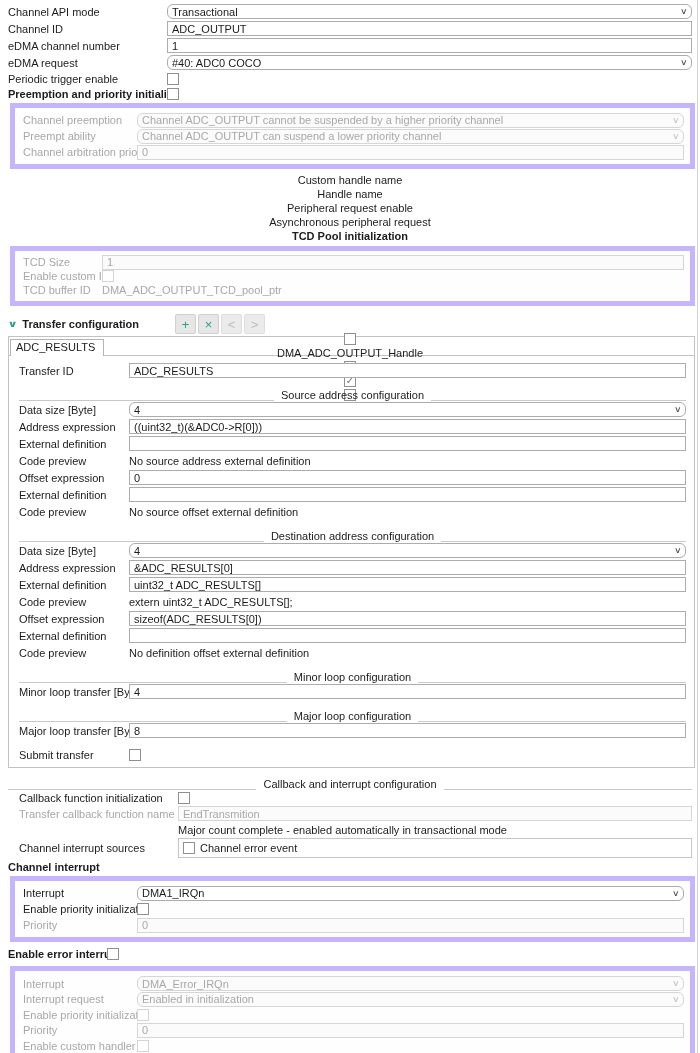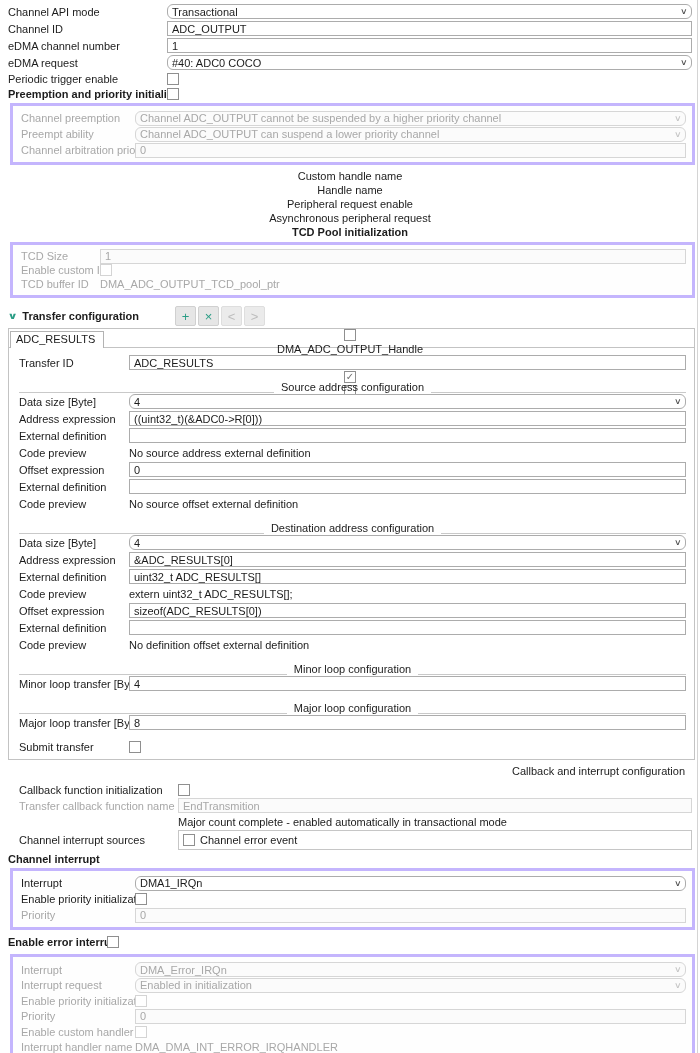--- a/index.html
+++ b/index.html
@@ -36,21 +36,21 @@
   
   .sep{display:flex;align-items:flex-end;height:22px;}
   .sep .line{flex:1;height:1px;background:#c9c9c9;}
   .sep .sep-txt{margin:0 7px;white-space:nowrap;}
 
   
   #top{--lblw:159px;padding:3px 8px 0 8px;}
   #top .row{height:17px;}
   #top .row.chk{height:15px;}
 
-  .groupbox{border:3px solid #c4b5fd;background:#fefefe;margin:2px 5px 0 10px;padding:4px 6px 4px 8px;}
+  .groupbox{border:5px solid #c4b5fd;background:#fefefe;margin:2px 5px 0 10px;padding:4px 6px 4px 8px;}
   .groupbox .row{height:16px;}
   #preemption-group{--lblw:114px;}
   #tcd-group{--lblw:79px;}
   #tcd-group .row{height:14px;}
 
   #handle{--lblw:159px;padding:0 8px;margin-top:5px;}
   #handle .row{height:14px;flex-direction:column;}
 
   
   #tc-header{display:flex;align-items:center;height:24px;margin-top:6px;padding-left:9px;}
@@ -69,21 +69,21 @@
   #tabstrip{display:flex;border-bottom:1px solid #c3c3c3;padding:2px 0 0 1px;height:16px;}
   #tab-adc-results{
     box-sizing:border-box;border:1px solid #b3b3b3;border-bottom:none;background:#fff;
     padding:1px 8px 0 5px;margin-bottom:-1px;z-index:2;white-space:nowrap;
   }
   #transfer-body{--lblw:110px;padding:6px 8px 5px 10px;}
   #transfer-body .row{height:17px;}
   #transfer-body .row.submit{margin-top:8px;height:15px;}
 
   #callback{--lblw:159px;padding:0 8px;}
-  #callback .sep{height:22px;flex-direction:column;}
+  #callback .sep{height:22px;}
   #callback .row{height:17px;margin-left:11px;}
   #callback .row.chk{height:15px;}
   #callback .row.boxed{height:22px;}
   #callback .row.note{height:15px;}
   .srcbox{
     flex:1;box-sizing:border-box;border:1px solid #c6c6c6;height:20px;
     display:flex;align-items:center;padding-left:4px;
   }
   .srcbox .optlbl{margin-left:5px;}
 

